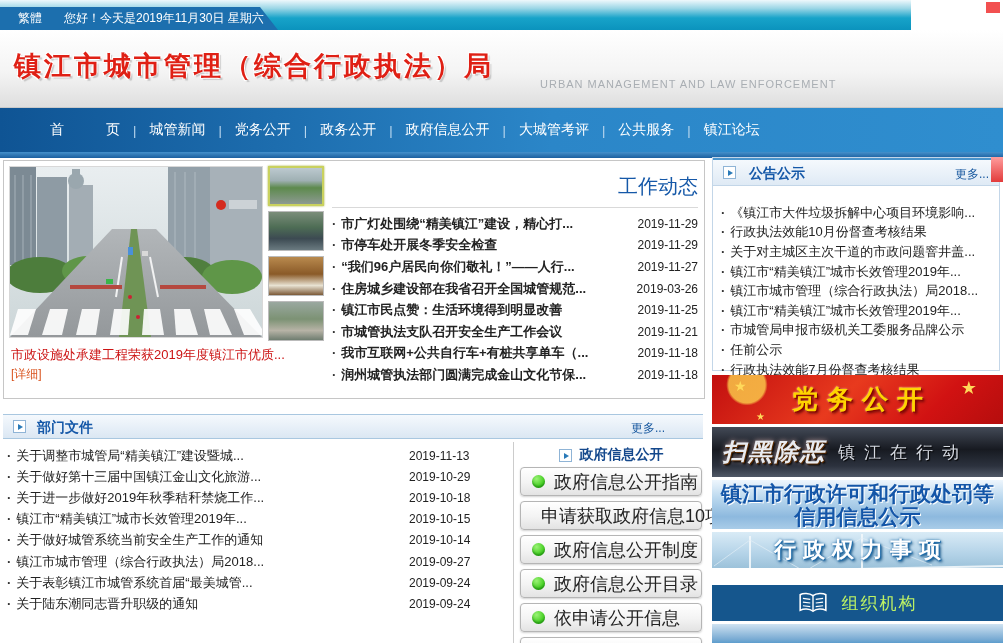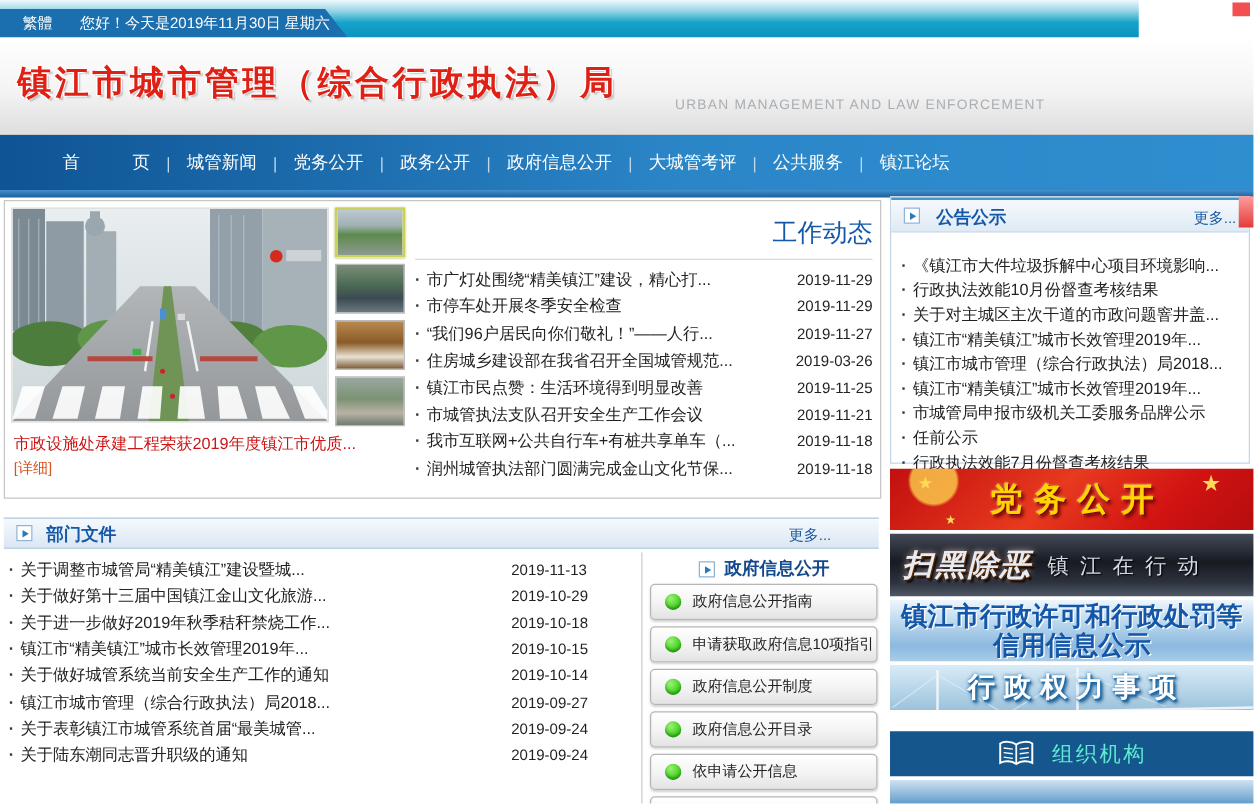--- a/index.html
+++ b/index.html
@@ -46,21 +46,21 @@
   .th3{background:linear-gradient(180deg,#b98a4e 0%,#8a5a28 45%,#e8e2d2 75%,#7c5a38 100%);}
   .th4{background:linear-gradient(180deg,#9aa8a0 0%,#7c9274 45%,#b7b3a6 75%,#6f7d70 100%);}
   .caption{position:absolute;left:2px;top:180px;width:316px;color:#cc1414;font-size:13px;white-space:nowrap;
     overflow:hidden;cursor:pointer;}
   .detail-link{position:absolute;left:2px;top:200px;color:#d9531e;font-size:12px;cursor:pointer;text-decoration:none;}
 
   .work-news{position:absolute;left:328px;top:12px;width:366px;}
   .wn-title{color:#1558a8;font-size:20px;font-weight:normal;padding-bottom:7px;border-bottom:1px solid #d9d9d9;text-align:right;}
   .wn-list{margin-top:5px;}
   .news-row{display:flex;align-items:center;height:21.6px;font-size:13px;color:#222;}
-  .news-row .title{flex:1;white-space:nowrap;overflow:hidden;cursor:pointer;}
+  .news-row .title{flex:1;white-space:nowrap;overflow:hidden;cursor:pointer;font-weight:bold;}
   .news-row .title::before{content:"·";margin-right:5px;font-weight:bold;color:#333;}
   .news-row .date{margin-left:8px;font-size:12px;color:#222;}
 
   
   .dept-bar{position:absolute;left:3px;top:414px;width:700px;height:25px;
     background:linear-gradient(180deg,#f5f9fd 0%,#dbe7f3 100%);
     border-top:1px solid #a9c7e0;border-bottom:1px solid #a9c7e0;}
   .arrow-box{display:inline-block;width:13px;height:13px;background:#fff;border:1px solid #8fb4d6;position:relative;vertical-align:middle;}
   .arrow-box::after{content:"";position:absolute;left:4px;top:3px;border-left:5px solid #2a7ab8;
     border-top:3px solid transparent;border-bottom:3px solid transparent;}
@@ -77,21 +77,21 @@
   
   .info-col{position:absolute;left:518px;top:443px;width:186px;}
   .info-head{display:flex;align-items:center;justify-content:center;height:24px;}
   .info-head .label{color:#14488c;font-size:14px;font-weight:bold;margin-left:8px;}
   .gov-btn{width:182px;height:29px;margin:0 auto 5px auto;border:1px solid #b5b5b5;border-radius:4px;
     background:linear-gradient(180deg,#ffffff 0%,#f3f3f3 55%,#e3e3e3 100%);
     box-shadow:0 1px 2px rgba(0,0,0,.18);display:flex;align-items:center;cursor:pointer;}
   .gov-btn .dot{width:13px;height:13px;border-radius:50%;margin:0 9px 0 11px;
     background:radial-gradient(circle at 35% 30%,#9bf276 0%,#4ed32b 55%,#23a60e 100%);
     box-shadow:inset 0 -2px 2px rgba(0,90,0,.4);}
-  .gov-btn .label{font-size:12px;color:#222;white-space:nowrap;}
+  .gov-btn .label{font-size:18px;color:#222;white-space:nowrap;}
 
   
   .notice-panel{position:absolute;left:712px;top:157px;width:288px;height:214px;background:#fff;border:1px solid #c3d6e8;}
   .notice-head{position:relative;height:28px;border-top:2px solid #4a94cc;border-bottom:1px solid #c3d6e8;
     background:linear-gradient(180deg,#f5f9fd 0%,#dfeaf5 100%);}
   .notice-head .arrow-box{position:absolute;left:10px;top:6px;}
   .notice-title{position:absolute;left:36px;top:5px;color:#1558a8;font-size:14px;font-weight:bold;}
   .notice-head .more-link{position:absolute;right:10px;top:6px;}
   .notice-list{padding:17px 8px 0 8px;}
   .notice-row{display:flex;align-items:center;height:19.6px;font-size:13px;color:#222;}
@@ -116,21 +116,21 @@
     text-shadow:1px 1px 1px #000;}
   .bn-credit{top:480px;height:49px;flex-direction:column;
     background:linear-gradient(180deg,#eef6fd 0%,#bcd9ef 35%,#8db9de 75%,#a9cce8 100%);}
   .bn-credit .l1,.bn-credit .l2{color:#1456a8;font-size:21px;font-weight:bold;line-height:23px;
     text-shadow:1px 1px 0 #fff;}
   .bn-power{top:532px;height:36px;background:linear-gradient(180deg,#d9ebf6 0%,#b4d3e8 60%,#9cc2da 100%);}
   .bn-power svg{position:absolute;left:0;top:0;}
   .bn-power .txt{position:relative;color:#fff;font-size:22px;font-weight:bold;letter-spacing:7px;padding-left:7px;
     text-shadow:0 0 3px #1d6aa8,1px 1px 1px #1d6aa8,2px 2px 3px #14507f;}
   .bn-org{top:585px;height:36px;background:#15568d;}
-  .bn-org .txt{color:#5eead4;font-size:17px;margin-left:14px;letter-spacing:2px;}
+  .bn-org .txt{color:#bef264;font-size:17px;margin-left:14px;letter-spacing:2px;}
   .bn-next{top:624px;height:19px;background:linear-gradient(180deg,#cfe2f1 0%,#79abd3 80%,#5d9dcd 100%);}
 </style>
 </head>
 <body>
 
 <div id="page">
 
   <div class="topbar">
     <div class="topbar-band">
       <a class="trad">繁體</a>

